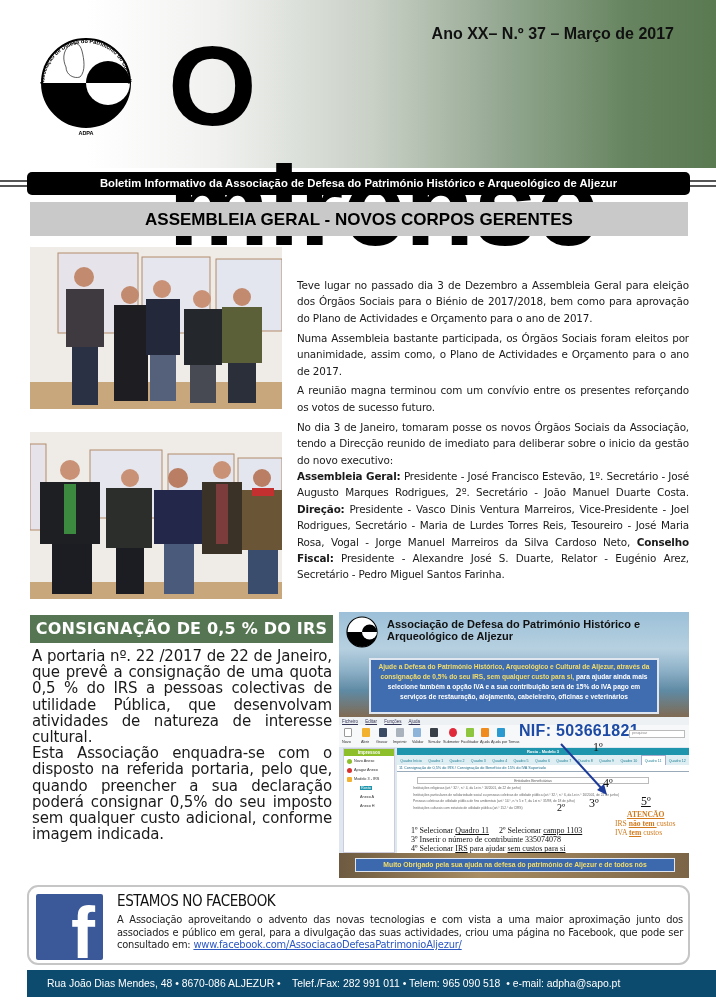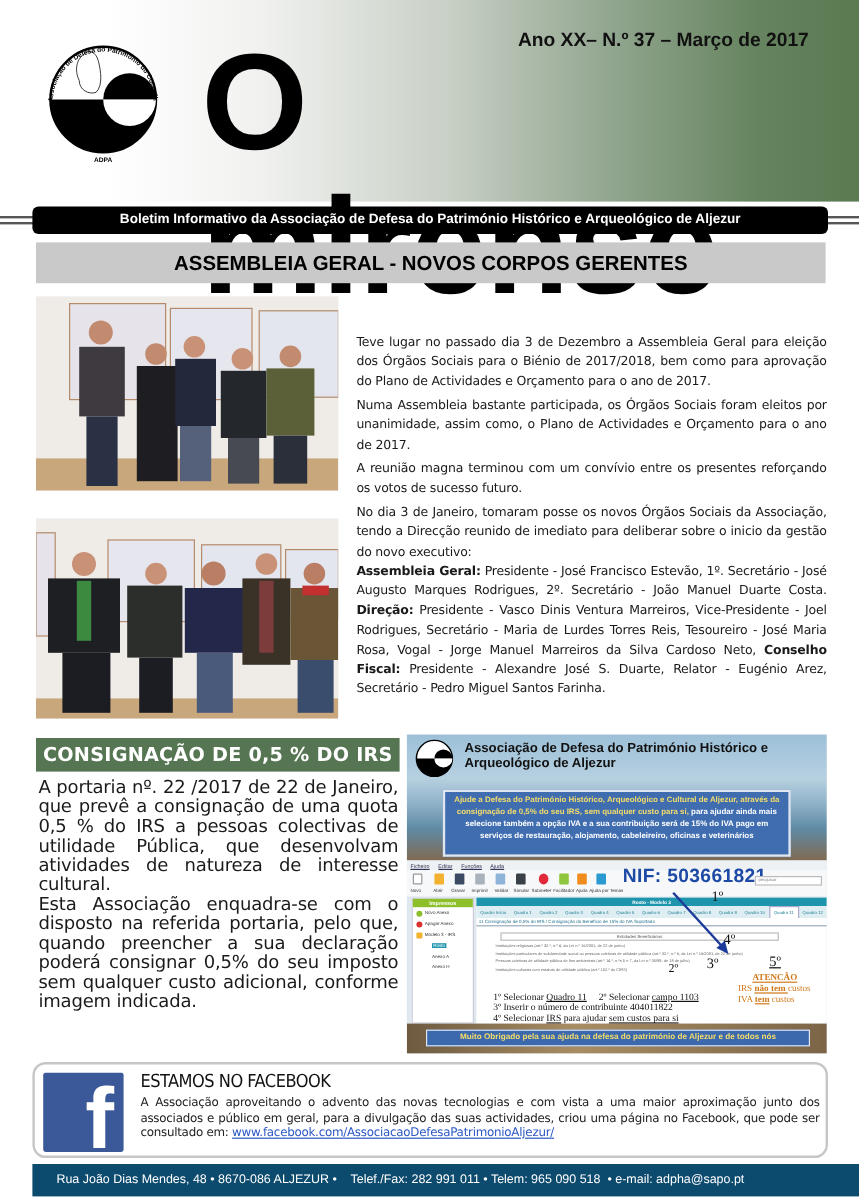--- a/index.html
+++ b/index.html
@@ -310,21 +310,21 @@
     <div class="promo-caption">11  Consignação de 0,5% do IRS / Consignação do Benefício de 15% do IVA Suportado</div>
     <div class="promo-table-head">Entidades Beneficiárias</div>
     <div class="promo-row">Instituições religiosas (art.º 32.º, n.º 4, da Lei n.º 16/2001, de 22 de junho)</div>
     <div class="promo-row">Instituições particulares de solidariedade social ou pessoas coletivas de utilidade pública (art.º 32.º, n.º 6, da Lei n.º 16/2001, de 22 de junho)</div>
     <div class="promo-row">Pessoas coletivas de utilidade pública de fins ambientais (art.º 14.º, n.ºs 5 e 7, da Lei n.º 35/98, de 18 de julho)</div>
     <div class="promo-row">Instituições culturais com estatuto de utilidade pública (art.º 152.º do CIRS)</div>
   </div>
 
   <div class="steps">
     <div><span>1º Selecionar </span><u>Quadro 11</u><span style="white-space:pre">     2º Selecionar </span><u>campo 1103</u></div>
-    <div><span>3º Inserir o número de contribuinte 404011822</span></div>
+    <div><span>3º Inserir o número de contribuinte 335074078</span></div>
     <div><span>4º Selecionar </span><u>IRS</u><span> para ajudar </span><u>sem custos para si</u></div>
     <div><span>5º Selecionar também IVA para ajudar com custos para si</span></div>
   </div>
 
   <div class="ordinal" style="left:254px; top:128px;">1º</div>
   <div class="ordinal" style="left:218px; top:190px; font-size:10px;">2º</div>
   <div class="ordinal" style="left:250px; top:184px;">3º</div>
   <div class="ordinal" style="left:264px; top:164px;">4º</div>
   <div class="ordinal" style="left:302px; top:182px;text-decoration:underline;">5º</div>
 

